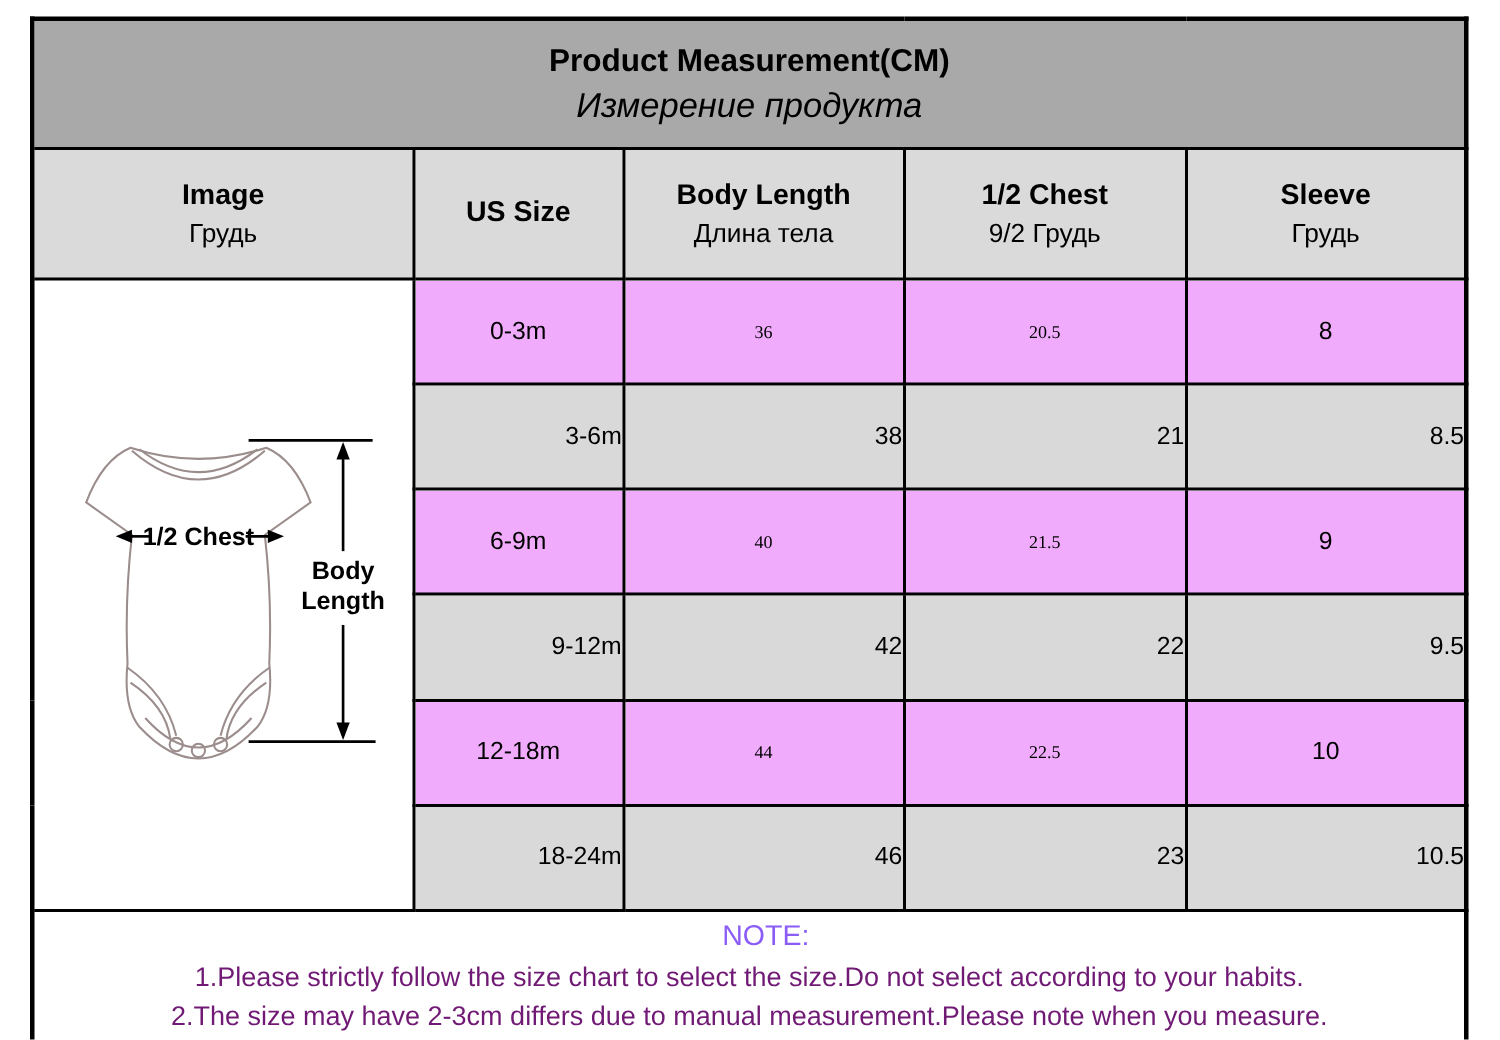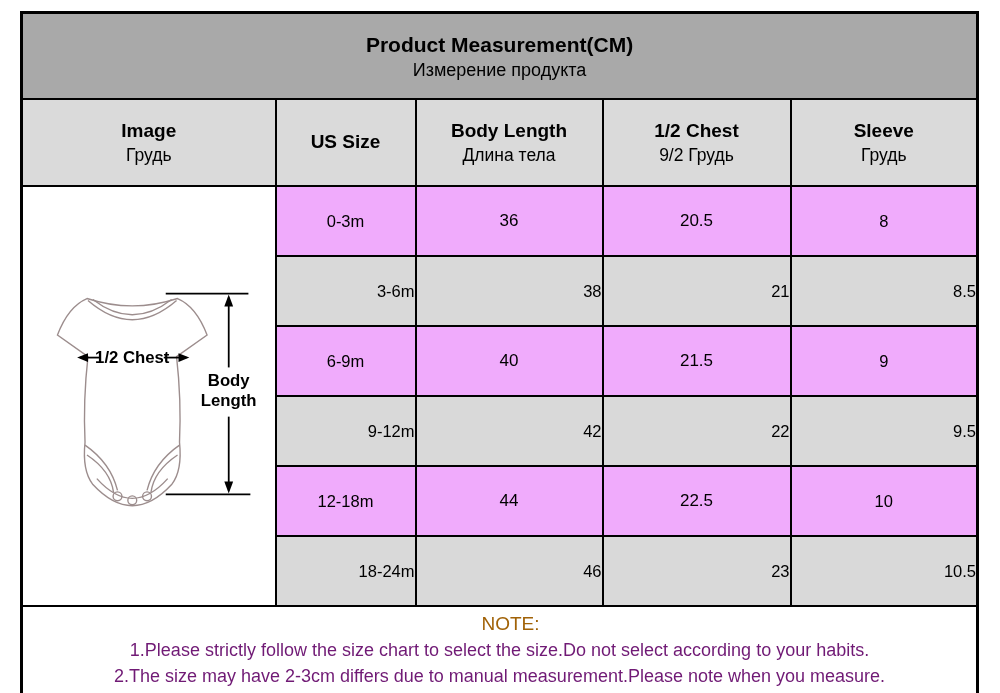--- a/index.html
+++ b/index.html
@@ -3,34 +3,34 @@
 <meta charset="utf-8">
 <style>
   html,body{margin:0;padding:0;background:#fff;}
   body{width:1000px;height:693px;position:relative;font-family:"Liberation Sans",sans-serif;color:#000;}
   .sheet{position:absolute;left:20px;top:11px;}
   table{border-collapse:collapse;table-layout:fixed;width:956px;border:3px solid #000;}
   td,th{border:2px solid #000;text-align:center;vertical-align:middle;padding:0;overflow:hidden;}
   
   .title-row td{background:#a9a9a9;height:84px;}
   .title-en{font-size:21px;font-weight:bold;line-height:1.35;}
-  .title-ru{font-size:18px;font-weight:normal;line-height:1.25;}
+  .title-ru{font-size:23px;font-weight:normal;line-height:1.25;font-style:italic;}
   
   .header-row th{background:#dadada;height:85px;font-weight:normal;}
   .hdr-en{font-size:19px;font-weight:bold;line-height:1.4;}
   .hdr-ru{font-size:17.5px;line-height:1.3;}
   
   .data-row{height:70px;font-size:16.5px;}
   .row-white td{background:#f0abfc;}
   .row-gray td{background:#d9d9d9;text-align:right;}
-  .num-serif{font-family:Liberation Sans, sans-serif;font-size:17px;}
+  .num-serif{font-family:Liberation Serif, serif;font-size:12px;}
   .image-cell{background:#ffffff !important;}
   
   .note-row td{background:#ffffff;height:86px;}
-  .note-title{color:#a16207;font-size:19px;line-height:1.4;padding-left:22px;}
+  .note-title{color:#8b5cf6;font-size:19px;line-height:1.4;padding-left:22px;}
   .note-line{font-size:18px;line-height:1.45;color:#701a75;}
   svg text{font-family:"Liberation Sans",sans-serif;}
 </style>
 </head>
 <body>
 
 <div class="sheet">
 <table>
   <colgroup>
     <col style="width:254px">

